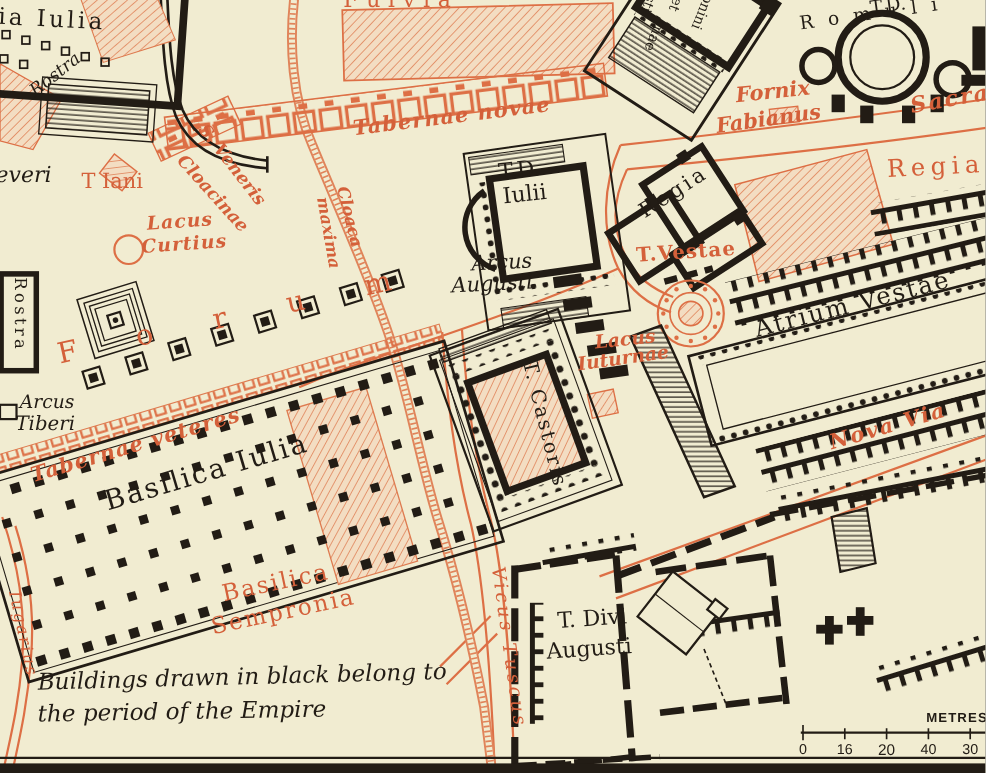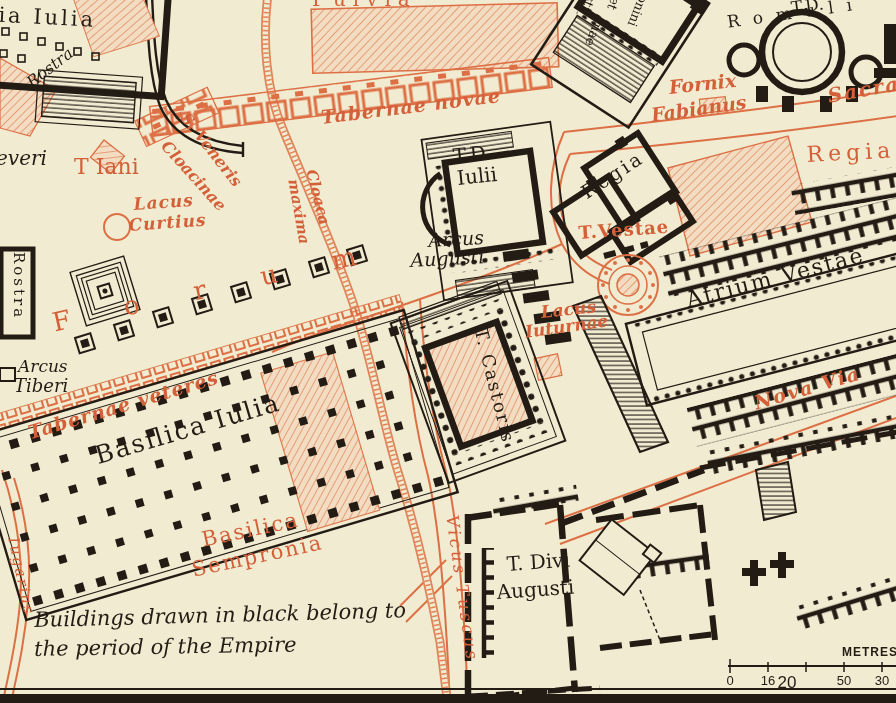--- a/index.html
+++ b/index.html
@@ -436,21 +436,21 @@
 </svg>
 
 <div class="lbl" style="left:-14px;top:4px;font-size:21px;letter-spacing:3px;transform:rotate(3deg)">ria Iulia</div>
 <div class="lbl it" style="left:24px;top:78px;font-size:16px;transform:rotate(-38deg)">Rostra</div>
 <div class="lbl or" style="left:312px;top:-11px;font-size:20px;letter-spacing:7px">Fulvia</div>
 <div class="lbl or it b" style="left:320px;top:108px;font-size:19px;letter-spacing:1px;transform:rotate(-7deg)">Tabernae novae</div>
 <div class="lbl or it b" style="left:190px;top:110px;font-size:16px;transform:rotate(52deg)">S. Veneris</div>
 <div class="lbl or it b" style="left:170px;top:138px;font-size:16px;transform:rotate(48deg)">Cloacinae</div>
 <div class="lbl or it b" style="left:318px;top:168px;font-size:15px;transform:rotate(76deg)">Cloaca</div>
 <div class="lbl or it b" style="left:300px;top:178px;font-size:15px;transform:rotate(80deg)">maxima</div>
-<div class="lbl or" style="left:74px;top:156px;font-size:22px">T Iani</div>
+<div class="lbl or" style="left:74px;top:156px;font-size:19px">T Iani</div>
 <div class="lbl it" style="left:-4px;top:148px;font-size:20px">everi</div>
 <div class="lbl or it b" style="left:133px;top:196px;font-size:17px;letter-spacing:1px;transform:rotate(-4deg)">Lacus</div>
 <div class="lbl or it b" style="left:128px;top:217px;font-size:17px;letter-spacing:1px;transform:rotate(-4deg)">Curtius</div>
 <div class="lbl or" style="left:50px;top:310px;font-size:26px;letter-spacing:56px;transform:rotate(-12.5deg)">Forum</div>
 <div class="lbl" style="left:26px;top:252px;font-size:15px;letter-spacing:3px;transform:rotate(90deg)">Rostra</div>
 <div class="lbl it" style="left:18px;top:358px;font-size:17px">Arcus</div>
 <div class="lbl it" style="left:14px;top:377px;font-size:18px">Tiberi</div>
 <div class="lbl or it b" style="left:26px;top:424px;font-size:19px;letter-spacing:1px;transform:rotate(-16.5deg)">Tabernae veteres</div>
 <div class="lbl" style="left:92px;top:444px;font-size:25px;letter-spacing:2px;transform:rotate(-16.5deg)">Basilica Iulia</div>
 <div class="lbl or" style="left:200px;top:530px;font-size:21px;letter-spacing:2px;transform:rotate(-12deg)">Basilica</div>
@@ -478,16 +478,16 @@
 <div class="lbl" style="left:684px;top:290px;font-size:22px;letter-spacing:2px;transform:rotate(-14.5deg)">Atrium Vestae</div>
 <div class="lbl or it b" style="left:540px;top:304px;font-size:17px;transform:rotate(-6deg)">Lacus</div>
 <div class="lbl or it b" style="left:524px;top:324px;font-size:17px;transform:rotate(-8deg)">Iuturnae</div>
 <div class="lbl" style="left:489px;top:326px;font-size:18px;letter-spacing:2px;transform:rotate(76deg)">T. Castoris</div>
 <div class="lbl or it b" style="left:752px;top:394px;font-size:19px;letter-spacing:2px;transform:rotate(-16deg)">Nova Via</div>
 <div class="lbl" style="left:506px;top:554px;font-size:20px;transform:rotate(-4deg)">T. Divi</div>
 <div class="lbl" style="left:496px;top:582px;font-size:20px;transform:rotate(-4deg)">Augusti</div>
 <div class="lbl sans" style="left:842px;top:646px;font-size:12px;letter-spacing:1px;font-weight:bold">METRES</div>
 <div class="lbl sans ctr" style="left:717px;top:674px;font-size:13px">0</div>
 <div class="lbl sans ctr" style="left:755px;top:674px;font-size:13px">16</div>
-<div class="lbl sans ctr" style="left:774px;top:674px;font-size:17px">20</div>
-<div class="lbl sans ctr" style="left:831px;top:674px;font-size:13px">50</div>
+<div class="lbl sans ctr" style="left:793px;top:674px;font-size:14px">20</div>
+<div class="lbl sans ctr" style="left:831px;top:674px;font-size:13px">40</div>
 <div class="lbl sans ctr" style="left:869px;top:674px;font-size:13px">30</div>
 </div>
 
 </body></html>

